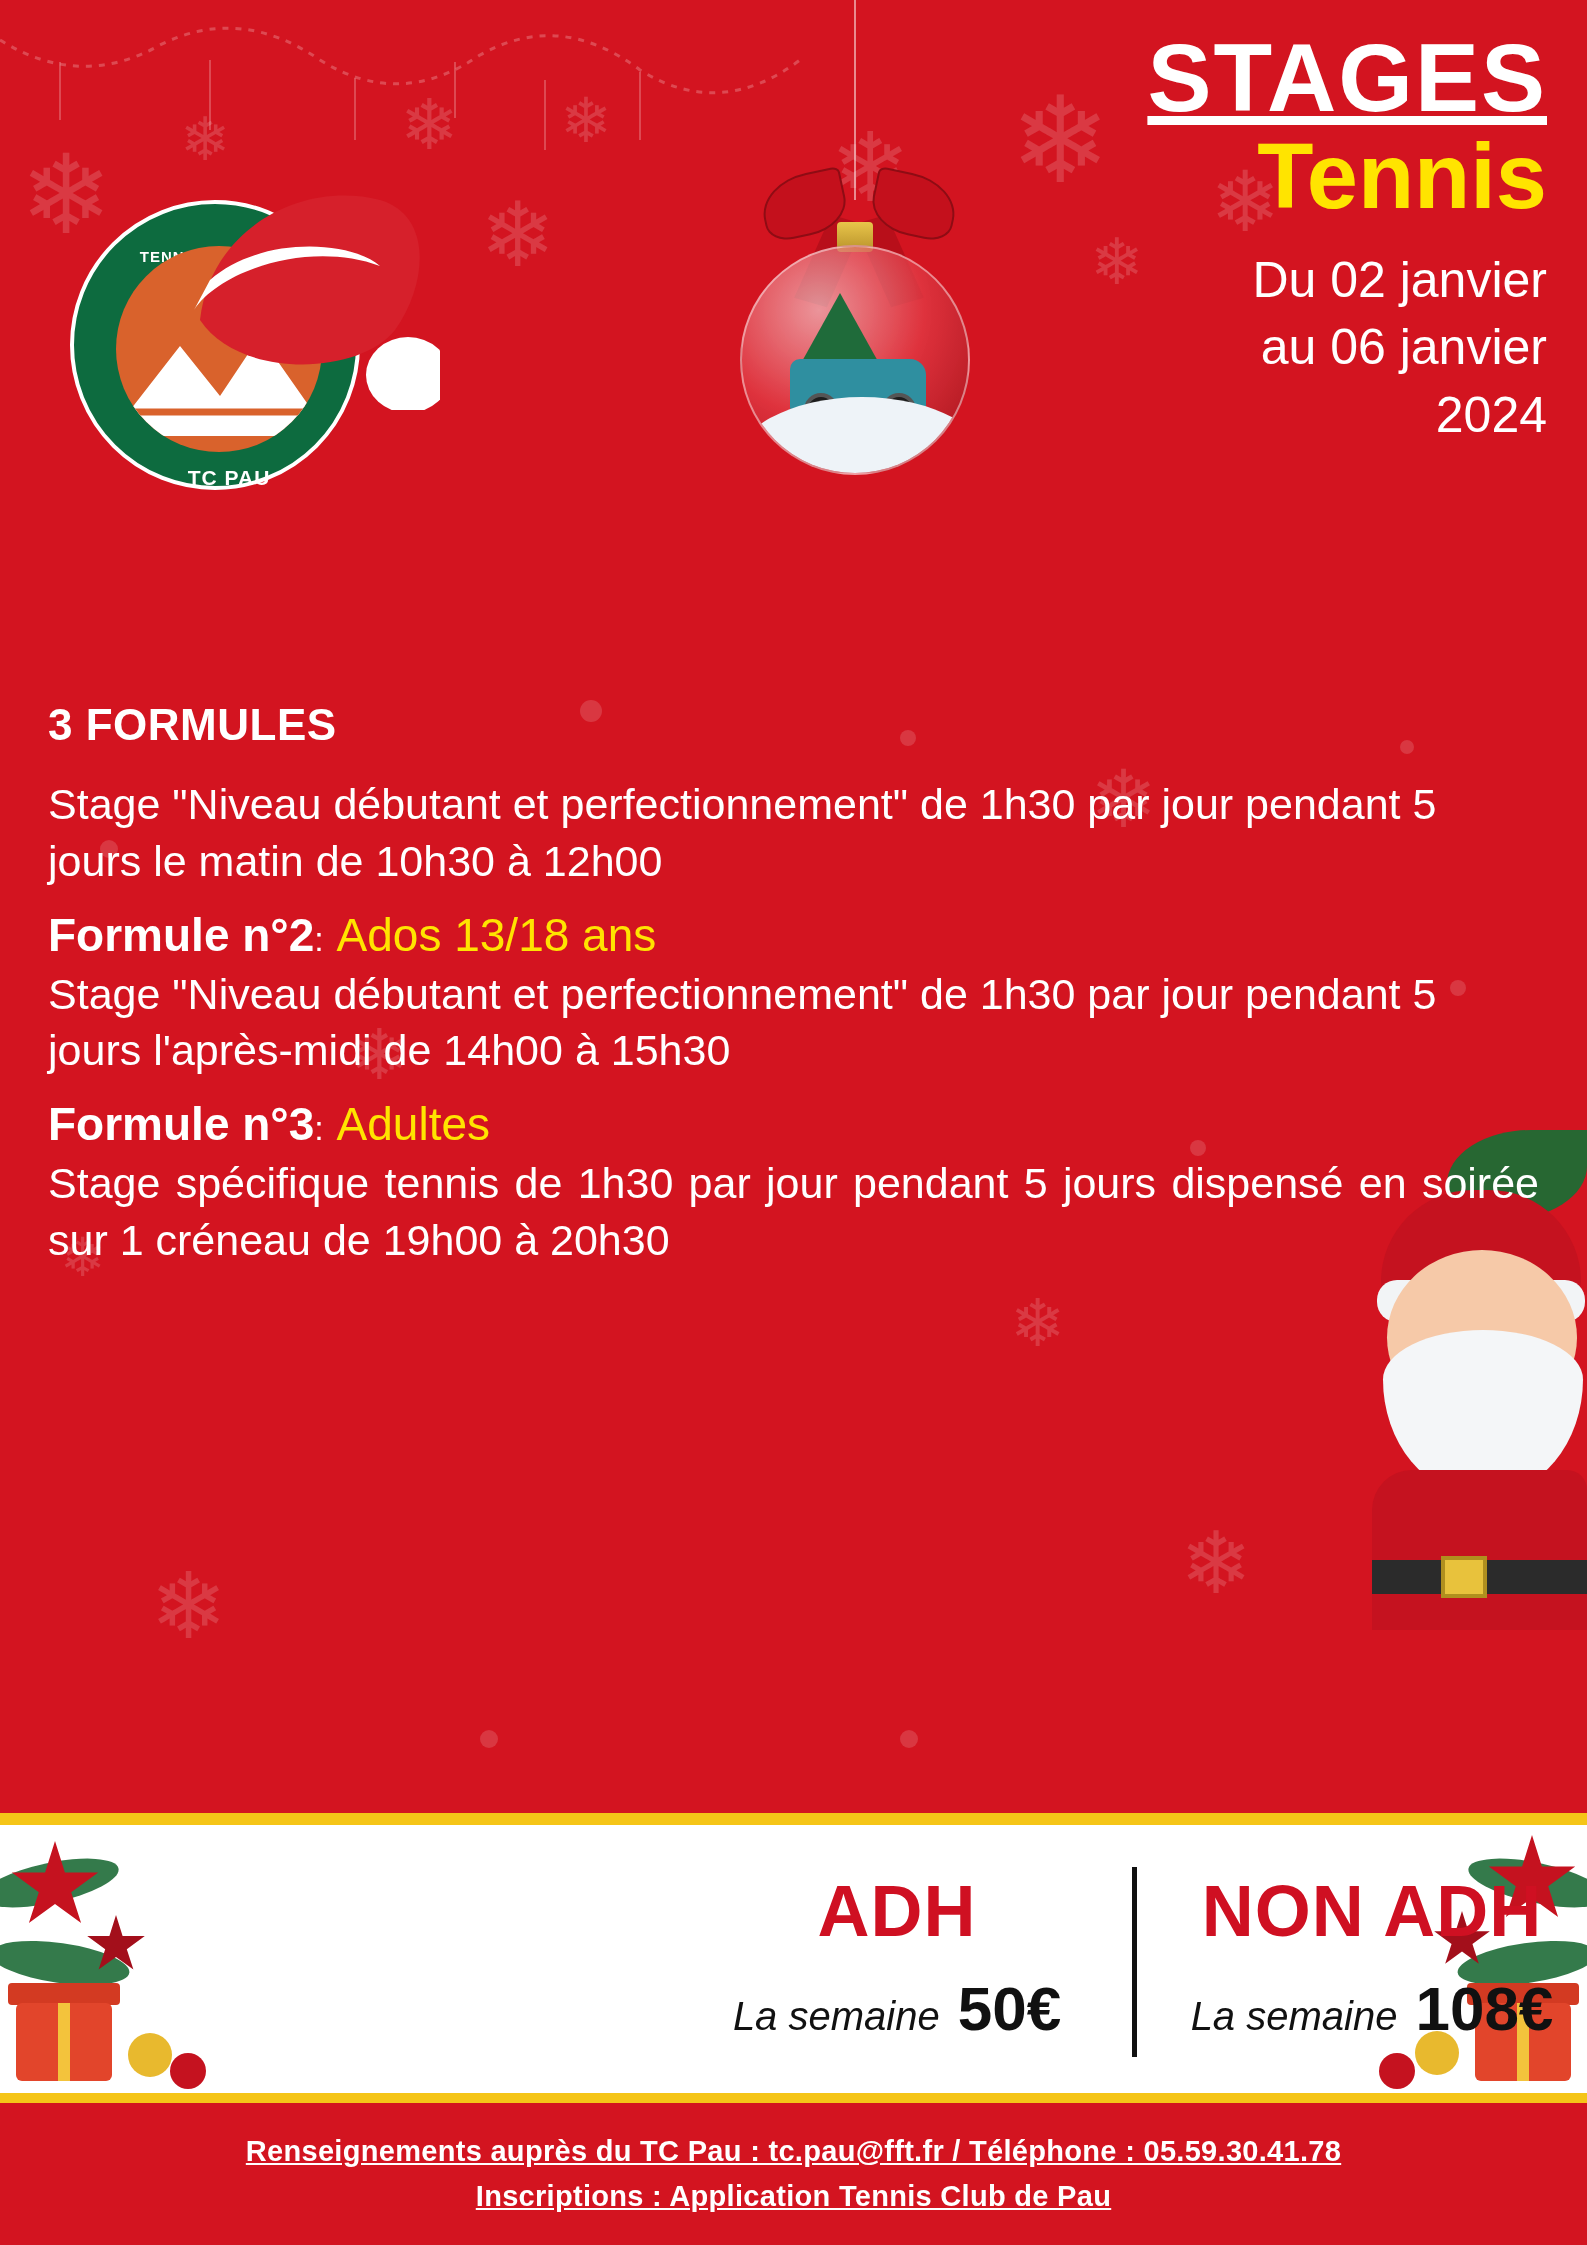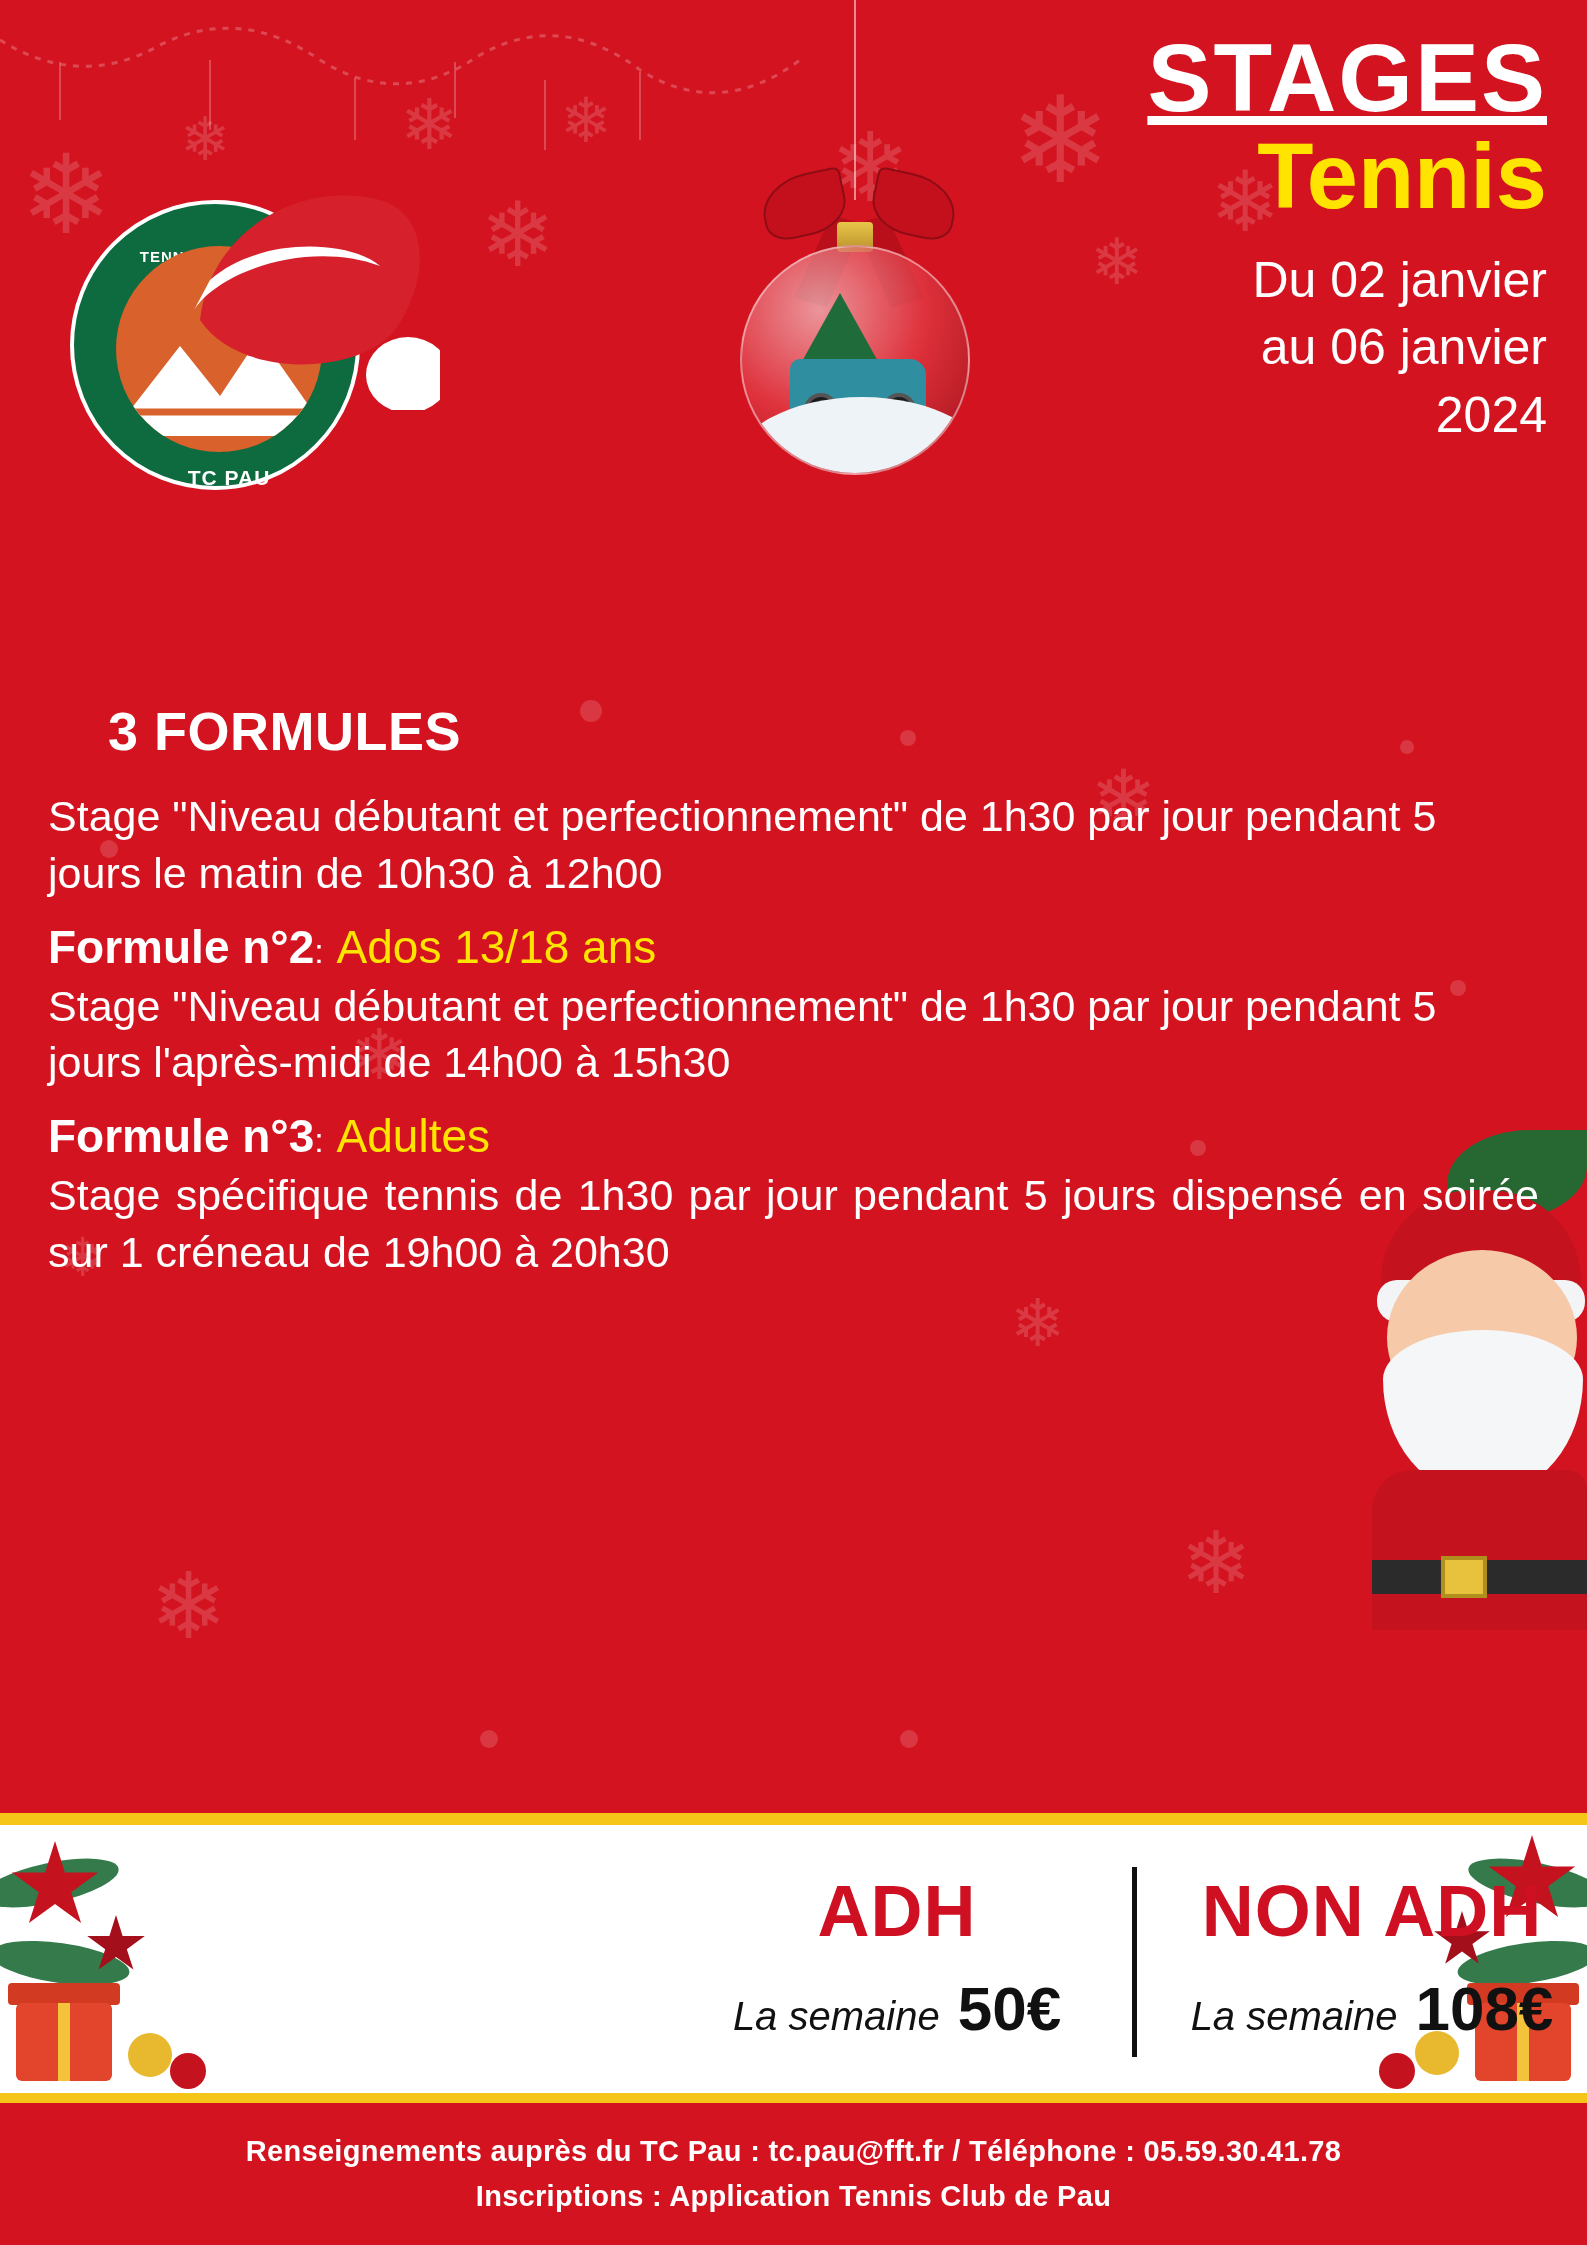--- a/index.html
+++ b/index.html
@@ -214,23 +214,22 @@
   }
 
   
   .content {
     position: relative;
     z-index: 3;
     padding: 0 48px;
     color: #ffffff;
   }
   .formules-title {
-    font-size: 54px;
-    font-weight: bold;
-    margin-left: 60px;
+    font-size: 44px;
+    font-weight: bold;
     margin-bottom: 26px;
     letter-spacing: 0.5px;
   }
   .formule { margin-bottom: 18px; }
   .formule-head {
     font-size: 46px;
     font-weight: bold;
     margin-bottom: 4px;
   }
   .formule-head .sep { font-weight: normal; font-size: 34px; }
@@ -316,20 +315,21 @@
     background: #d31420;
     height: 152px;
     border-top: 10px solid #f5c518;
     color: #fff;
     display: flex;
     flex-direction: column;
     align-items: center;
     justify-content: center;
     gap: 12px;
     text-align: center;
+    text-decoration: underline;
   }
   .footer-line {
     font-size: 29px;
     font-weight: bold;
     letter-spacing: 0.3px;
   }
 
   
   .santa {
     position: absolute;

